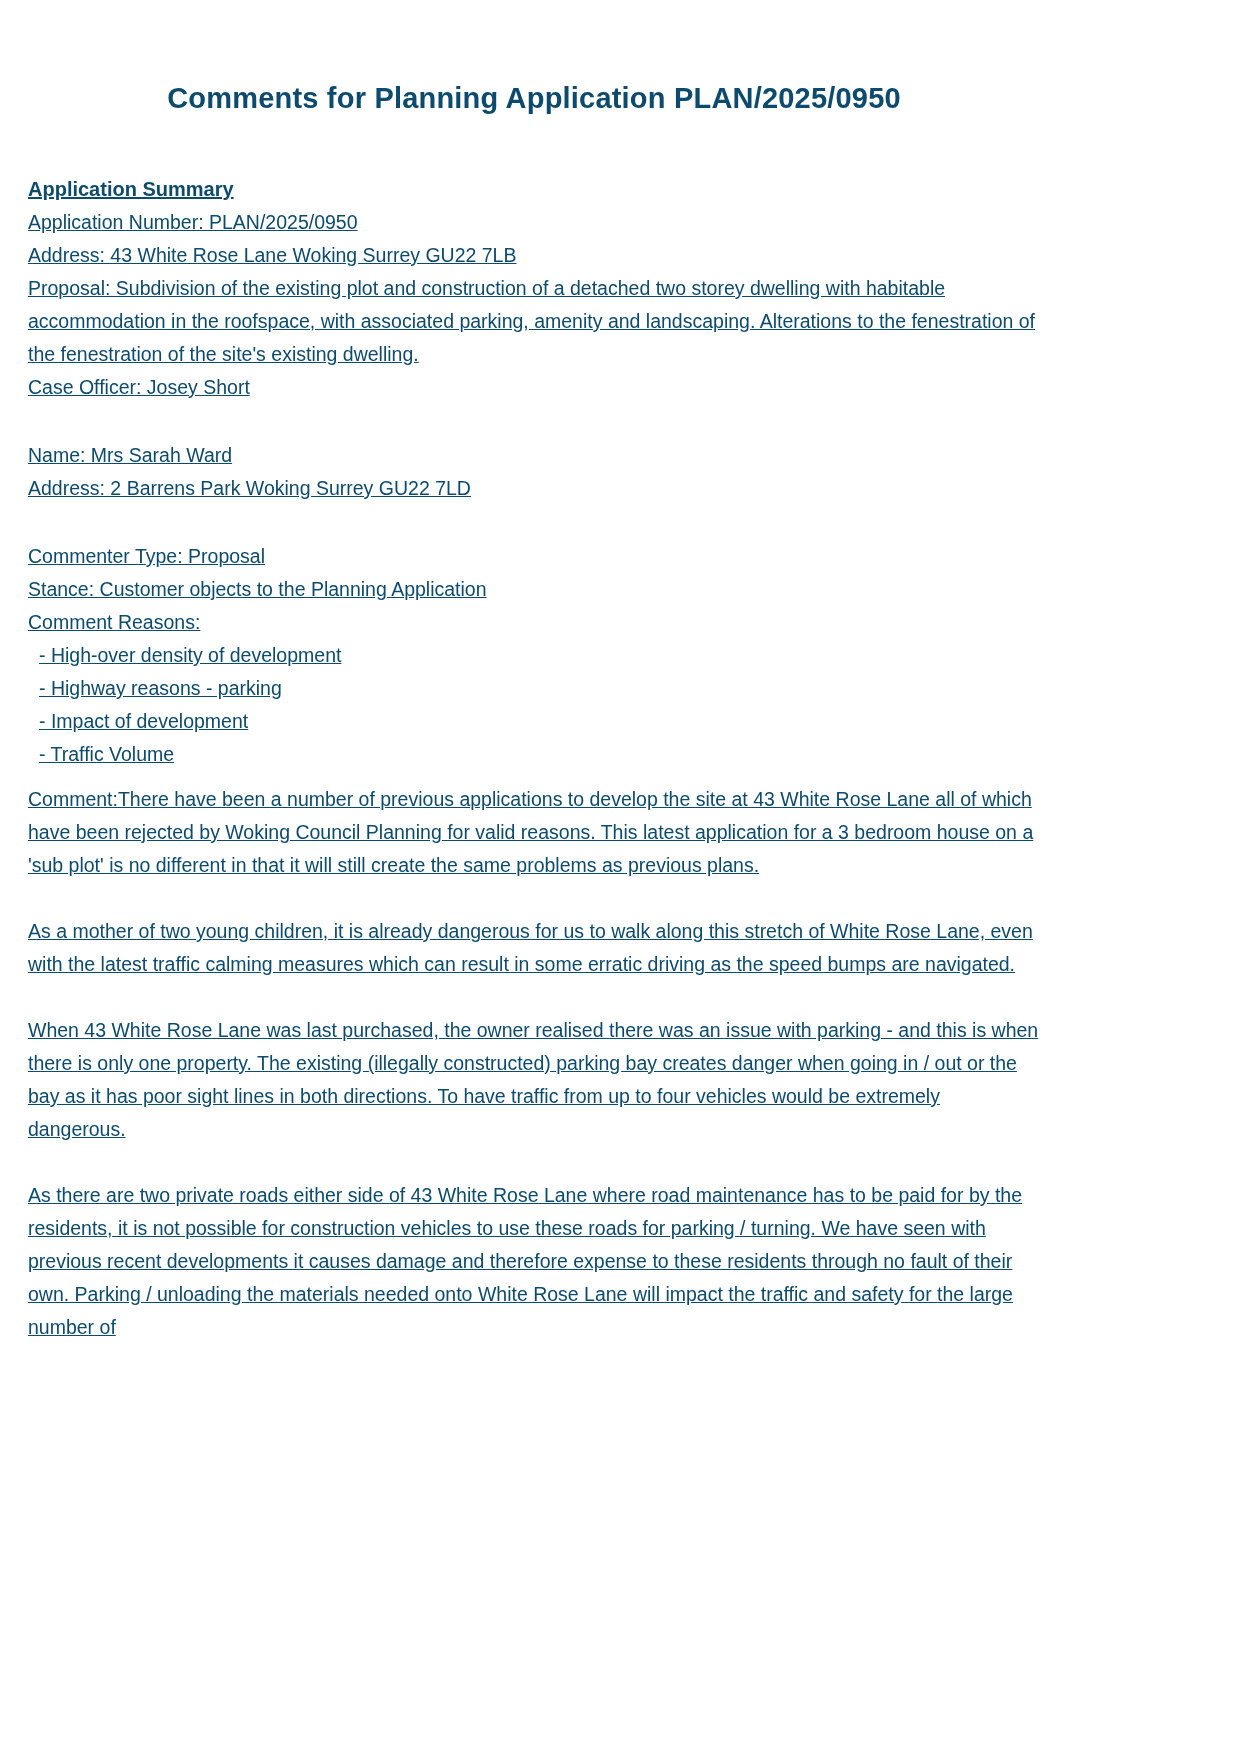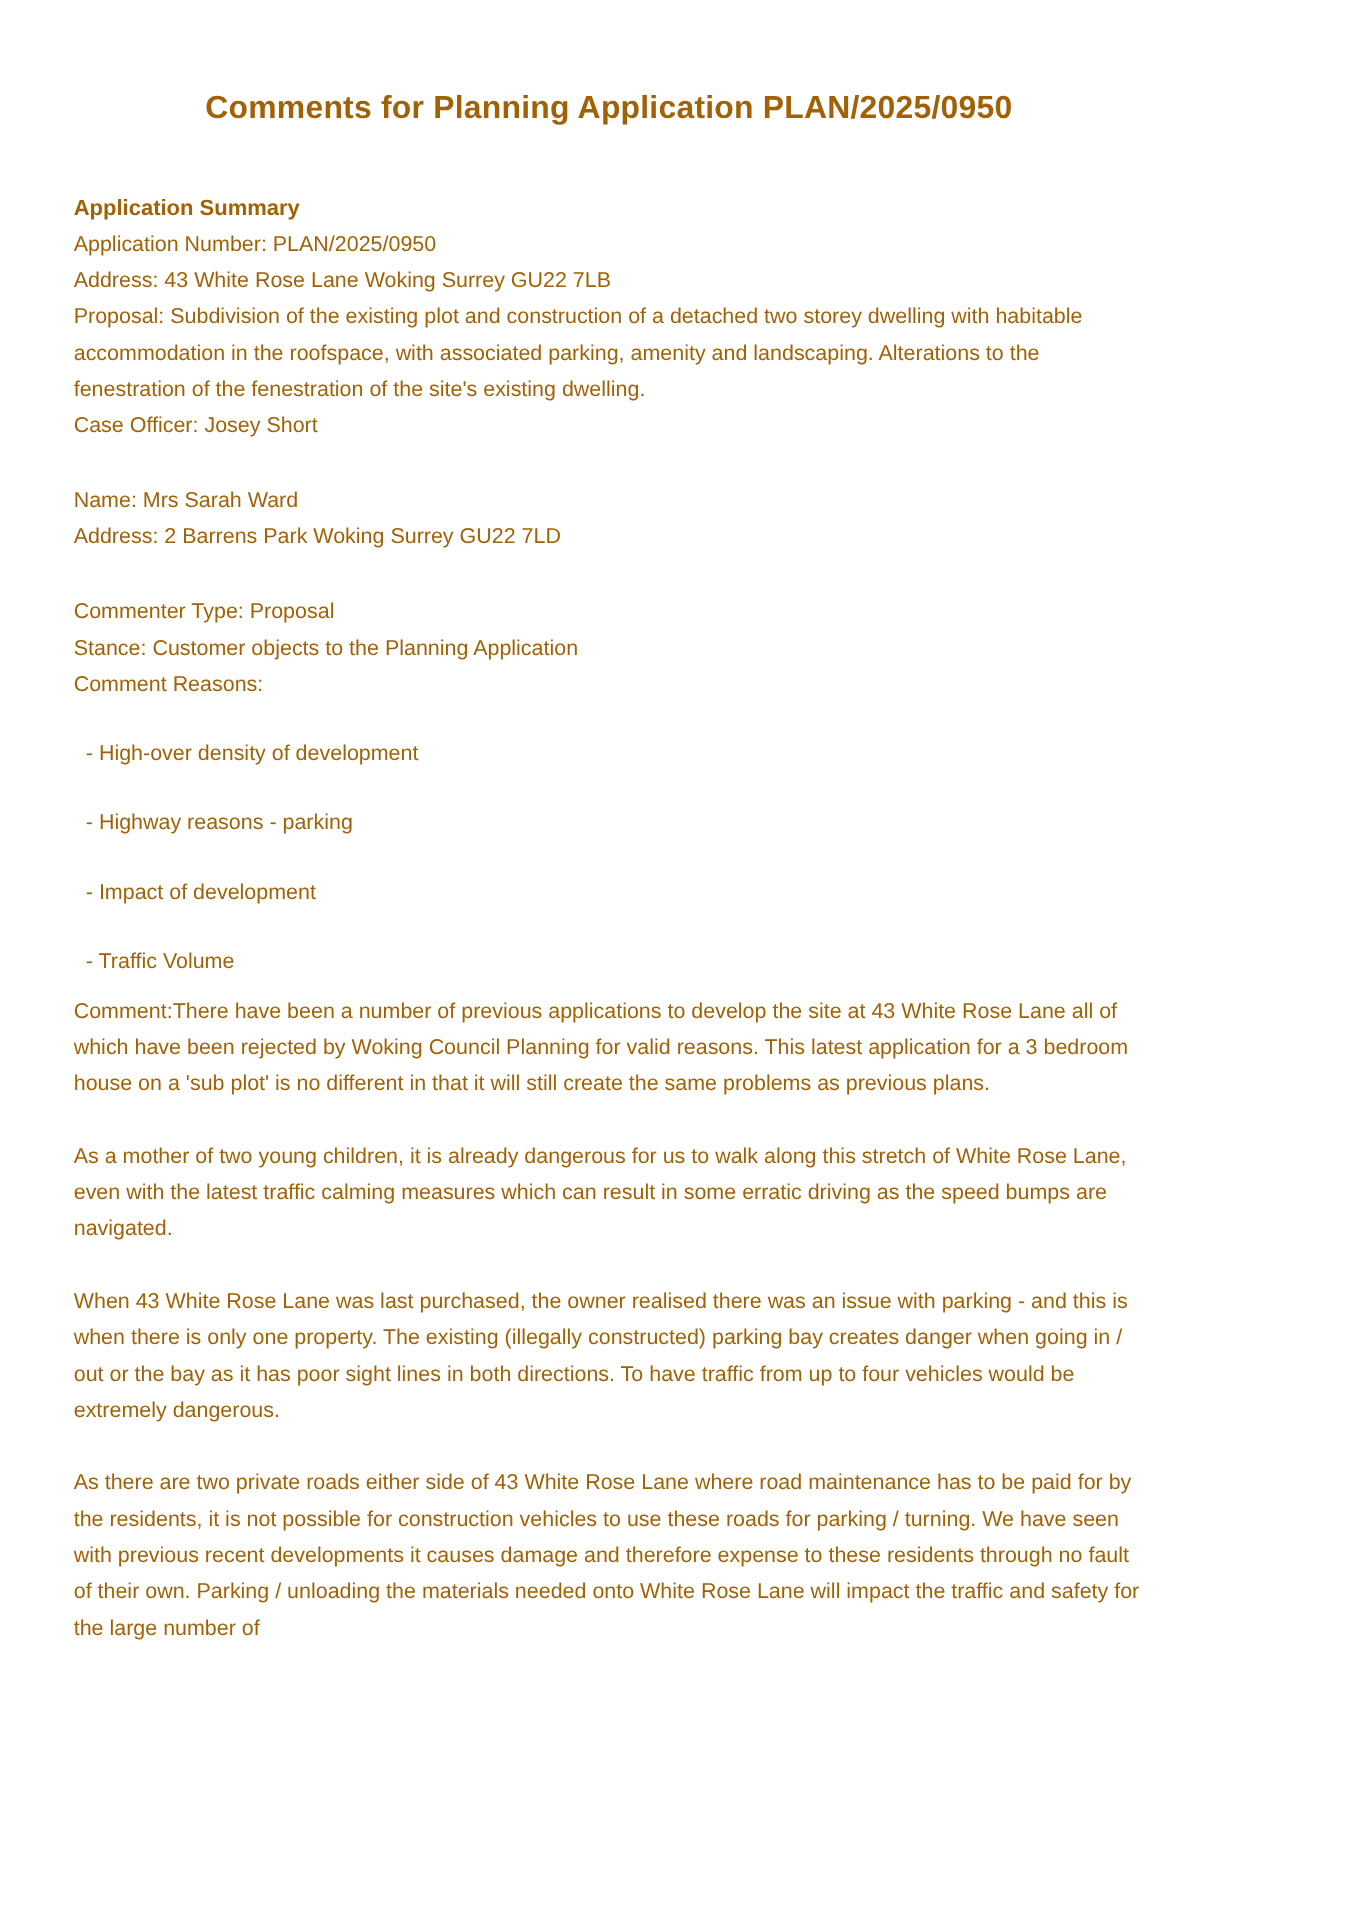--- a/index.html
+++ b/index.html
@@ -5,52 +5,52 @@
   html, body {
     margin: 0;
     padding: 0;
     background: #ffffff;
   }
   .page {
     width: 1240px;
     min-height: 1755px;
     background: #ffffff;
     box-sizing: border-box;
-    padding: 82px 200px 50px 67px;
+    padding: 82px 200px 50px 28px;
     font-family: "Liberation Sans", "DejaVu Sans", sans-serif;
-    color: #a16207;
+    color: #0c4a6e;
   }
   .doc-title {
     font-size: 29px;
     font-weight: bold;
     text-align: center;
     margin: 0 0 58px 0;
     letter-spacing: 0.2px;
   }
   .section {
     margin-top: 35px;
+    text-decoration: underline;
   }
   .section:first-of-type {
     margin-top: 0;
   }
   .section-heading {
     font-size: 20px;
     font-weight: bold;
     line-height: 33px;
     margin: 0;
   }
   .line {
     font-size: 19.5px;
     line-height: 33px;
   }
   .reason-line {
     font-size: 19.5px;
     line-height: 33px;
     padding-left: 11px;
-    margin-top: 30px;
   }
   .para {
     font-size: 19.5px;
     line-height: 33px;
     margin: 33px 0 0 0;
   }
   .para.first {
     margin-top: 12px;
   }
 </style>

